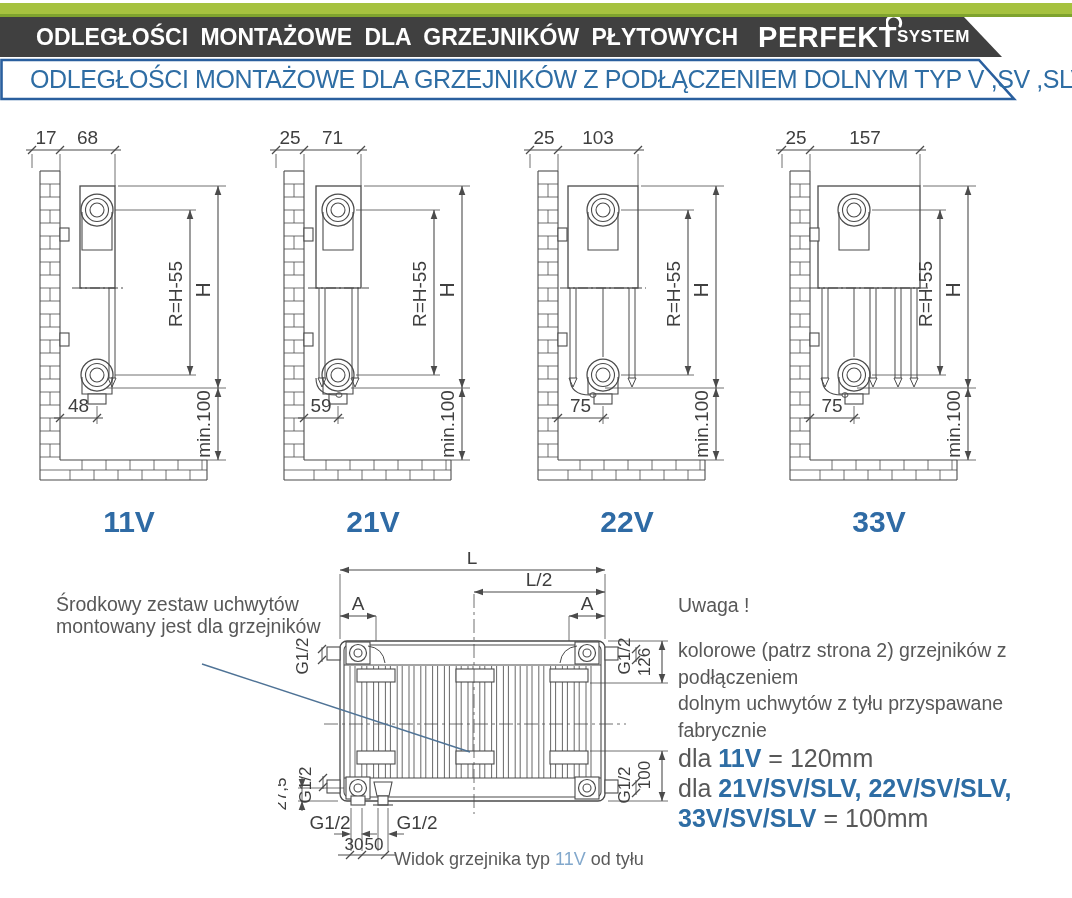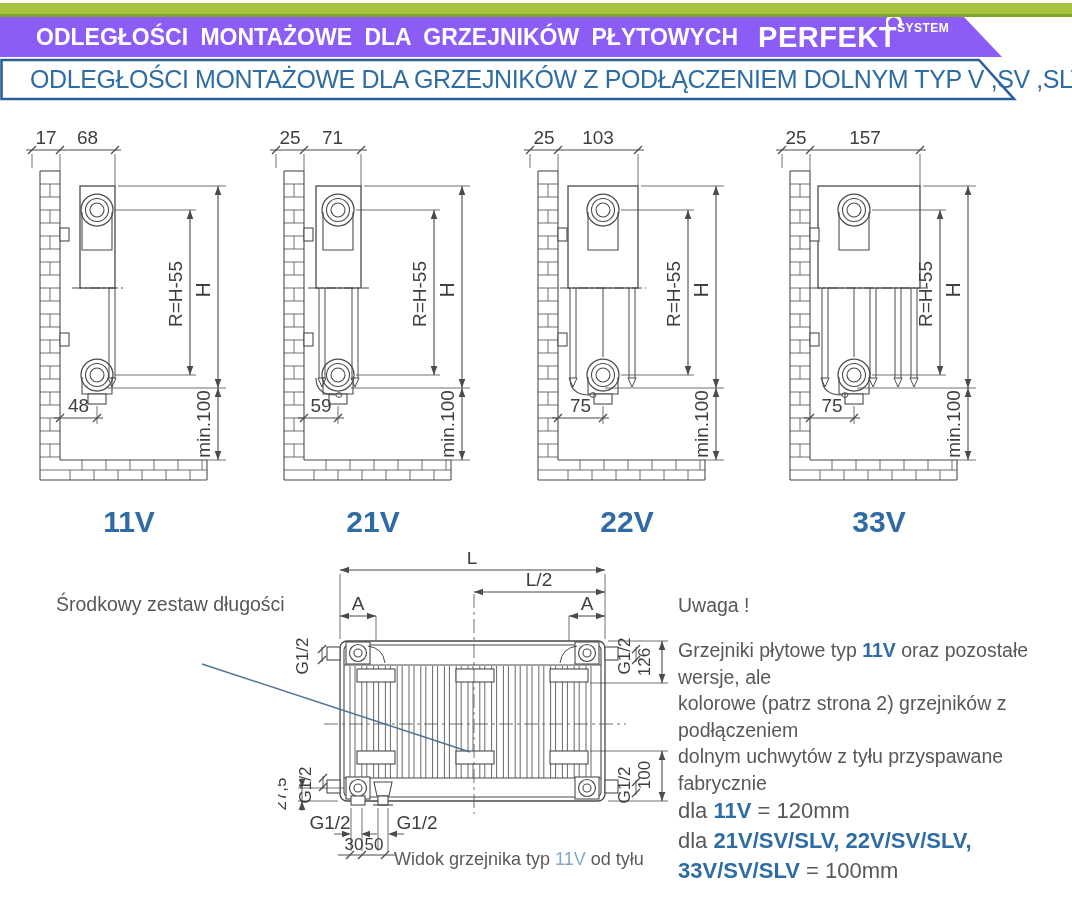--- a/index.html
+++ b/index.html
@@ -3,42 +3,42 @@
 <meta charset="utf-8">
 <style>
   html,body{margin:0;padding:0;}
   body{
     width:1072px;height:898px;position:relative;background:#ffffff;
     font-family:"Liberation Sans",sans-serif;overflow:hidden;
   }
   .green-strip{position:absolute;top:3px;left:0;width:1072px;height:11px;
     background:#a6c23f;border-bottom:3px solid #7fa32e;}
   .banner-blue{position:absolute;top:17px;left:0;width:1004px;height:40px;
-    background:#8b5cf6;
+    background:#404040;
     clip-path:polygon(0 0,964px 0,1002px 100%,0 100%);
     display:flex;align-items:center;padding-left:36px;box-sizing:border-box;}
   .main-title{color:#ffffff;font-weight:bold;font-size:23px;letter-spacing:0px;
     word-spacing:6px;white-space:nowrap;}
-  .brand{position:relative;display:flex;align-items:flex-start;margin-left:20px;color:#fff;white-space:nowrap;}
+  .brand{position:relative;display:flex;align-items:center;margin-left:20px;color:#fff;white-space:nowrap;}
   .brand-name{font-weight:bold;font-size:29px;letter-spacing:0.5px;}
-  .brand-sub{font-weight:bold;font-size:12px;letter-spacing:0.5px;}
+  .brand-sub{font-weight:bold;font-size:17px;letter-spacing:0.5px;}
   .brand-hook{position:absolute;left:128px;top:-9px;}
   .banner2-shape{position:absolute;top:57px;left:0;}
   .subtitle{position:absolute;top:57px;left:30px;height:45px;line-height:45px;
     color:#2e6da4;font-size:25px;letter-spacing:-0.4px;white-space:nowrap;}
   .sideview{position:absolute;top:128px;}
   .rearview{position:absolute;left:278px;top:552px;}
   .leader-svg{position:absolute;left:0;top:0;pointer-events:none;}
   svg text{font-family:"Liberation Sans",sans-serif;}
   .side-note{position:absolute;left:56px;top:594px;width:270px;
     color:#585858;font-size:19.5px;line-height:21.5px;}
   .notice{position:absolute;left:678px;top:594px;width:395px;color:#585858;}
   .notice-title{font-size:19.5px;margin-bottom:20px;}
   .nline{margin:0;font-size:19.5px;line-height:26.5px;}
-  .dline{margin:0;font-size:22px;line-height:30px;}
+  .dline{margin:0;font-size:25px;line-height:30px;}
   .blu{color:#2e6da4;font-weight:bold;}
 </style>
 </head>
 <body>
 
 <div class="page">
 
   <div class="green-strip"></div>
 
   <div class="banner-blue">
@@ -639,25 +639,25 @@
       <line x1="46" y1="172" x2="348" y2="172" stroke="#4b4b4b" stroke-width="0.8" stroke-dasharray="14 4 3 4"></line>
       <line x1="196" y1="42" x2="196" y2="262" stroke="#4b4b4b" stroke-width="0.8" stroke-dasharray="14 4 3 4"></line>
       <text x="116" y="313" font-size="18" fill="#5a5a5a" text-anchor="start"><tspan>Widok grzejnika typ </tspan><tspan fill="#82a8cc">11V</tspan><tspan> od tyłu</tspan></text>
     </svg>
 
   <svg class="leader-svg" width="1072" height="898" viewBox="0 0 1072 898">
     <line x1="202" y1="664" x2="470" y2="752" stroke="#4f7396" stroke-width="1.4"></line>
   </svg>
 
   <div class="side-note">
-    <div>Środkowy zestaw długości</div>
+    <div>Środkowy zestaw uchwytów</div>
+    <div>montowany jest dla grzejników</div>
   </div>
 
   <div class="notice">
     <div class="notice-title">Uwaga !</div>
-    <p class="nline"><span>Grzejniki płytowe typ </span><span class="blu">11V</span><span> oraz pozostałe wersje, ale</span></p>
     <p class="nline">kolorowe (patrz strona 2) grzejników z podłączeniem</p>
     <p class="nline">dolnym uchwytów z tyłu przyspawane fabrycznie</p>
     <p class="dline"><span>dla </span><span class="blu">11V</span><span> = 120mm</span></p>
     <p class="dline"><span>dla </span><span class="blu">21V/SV/SLV, 22V/SV/SLV, 33V/SV/SLV</span><span> = 100mm</span></p>
   </div>
 
 </div>
 
 </body></html>

